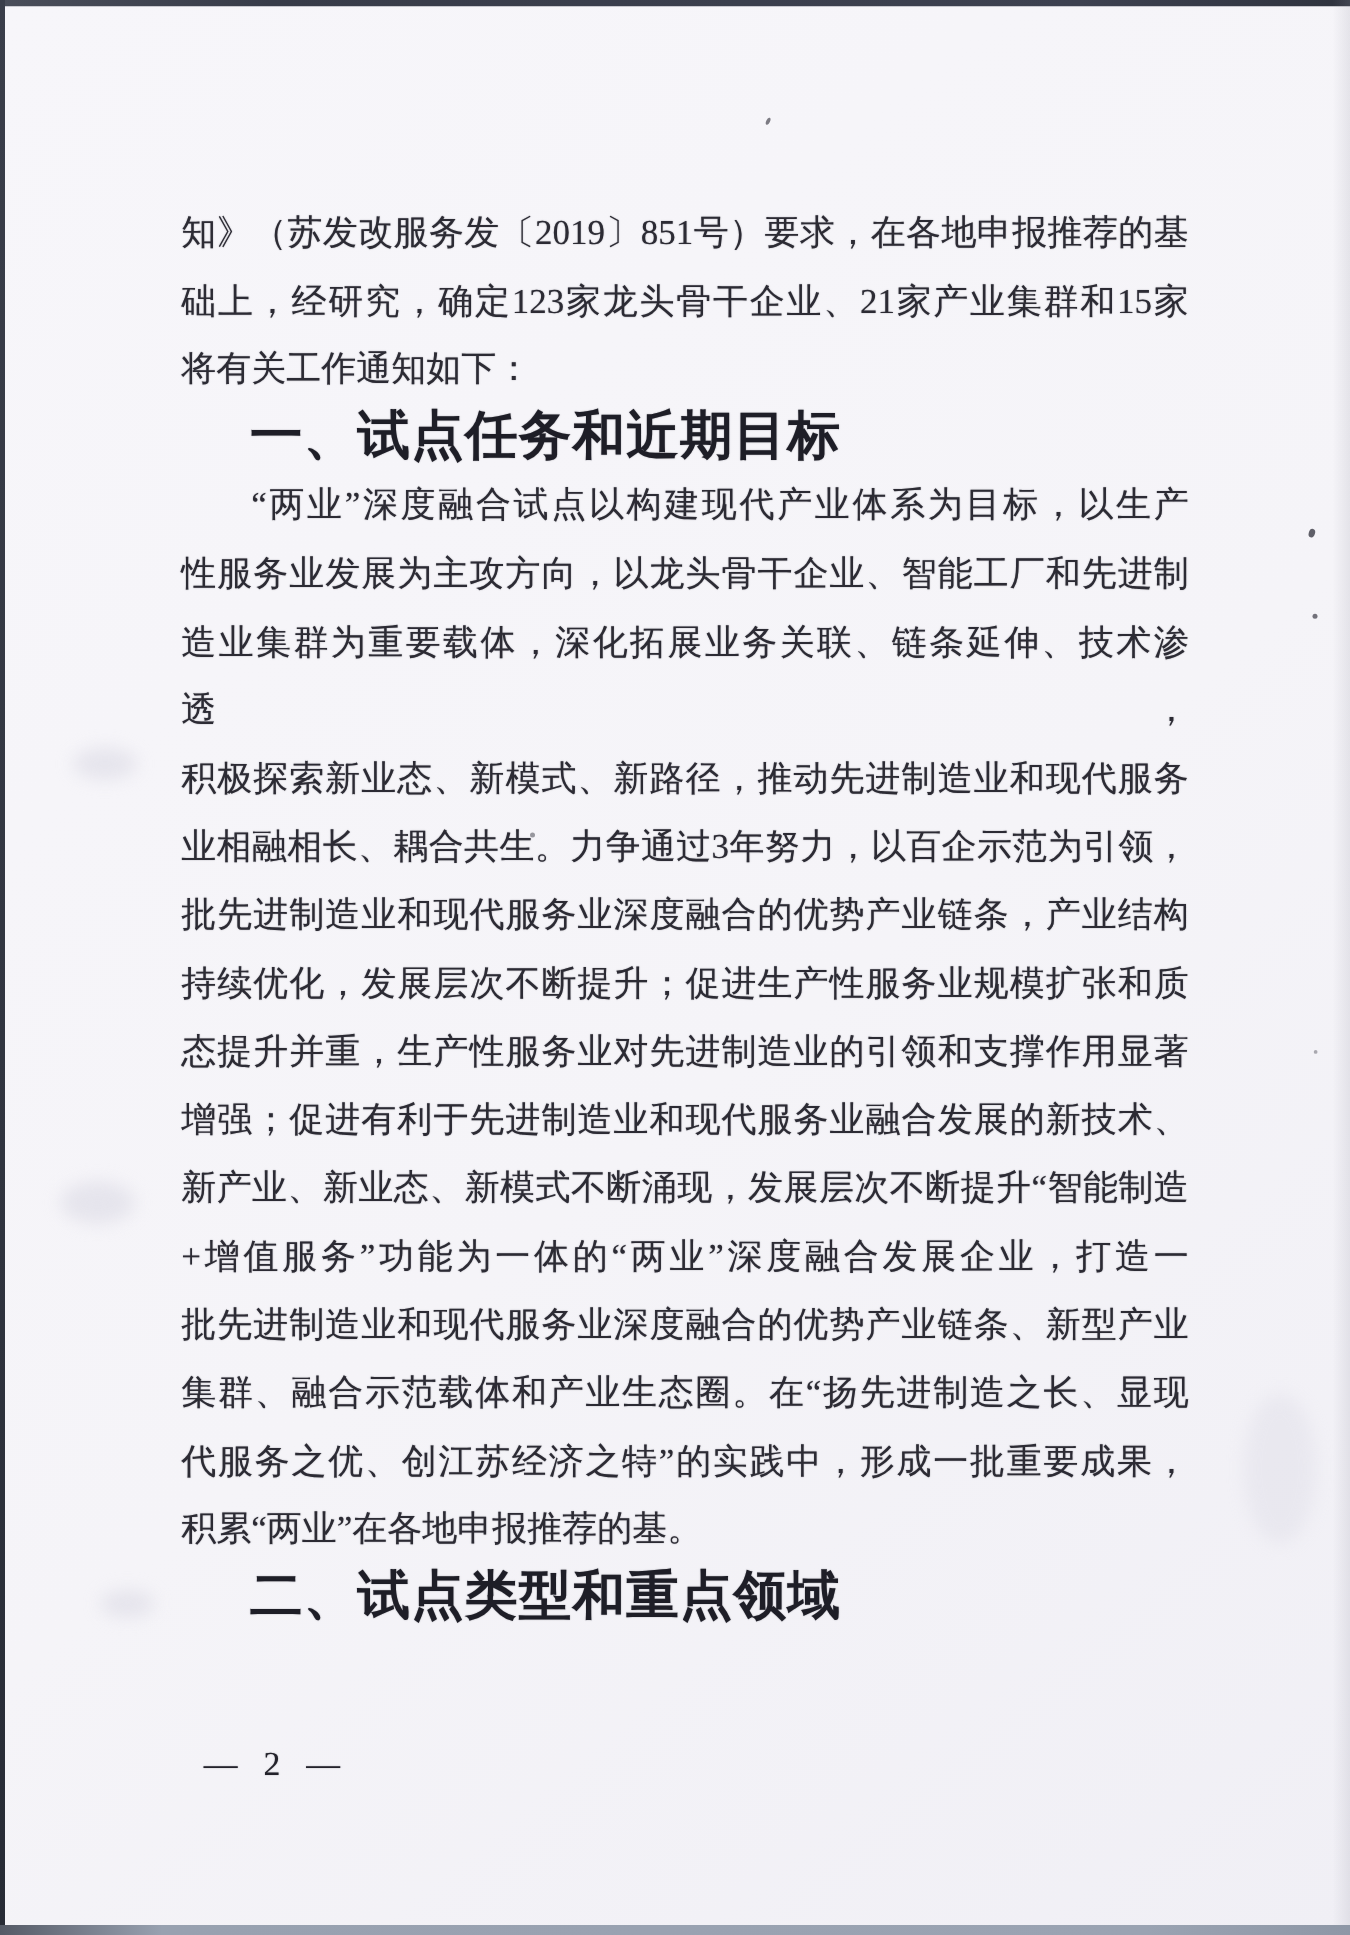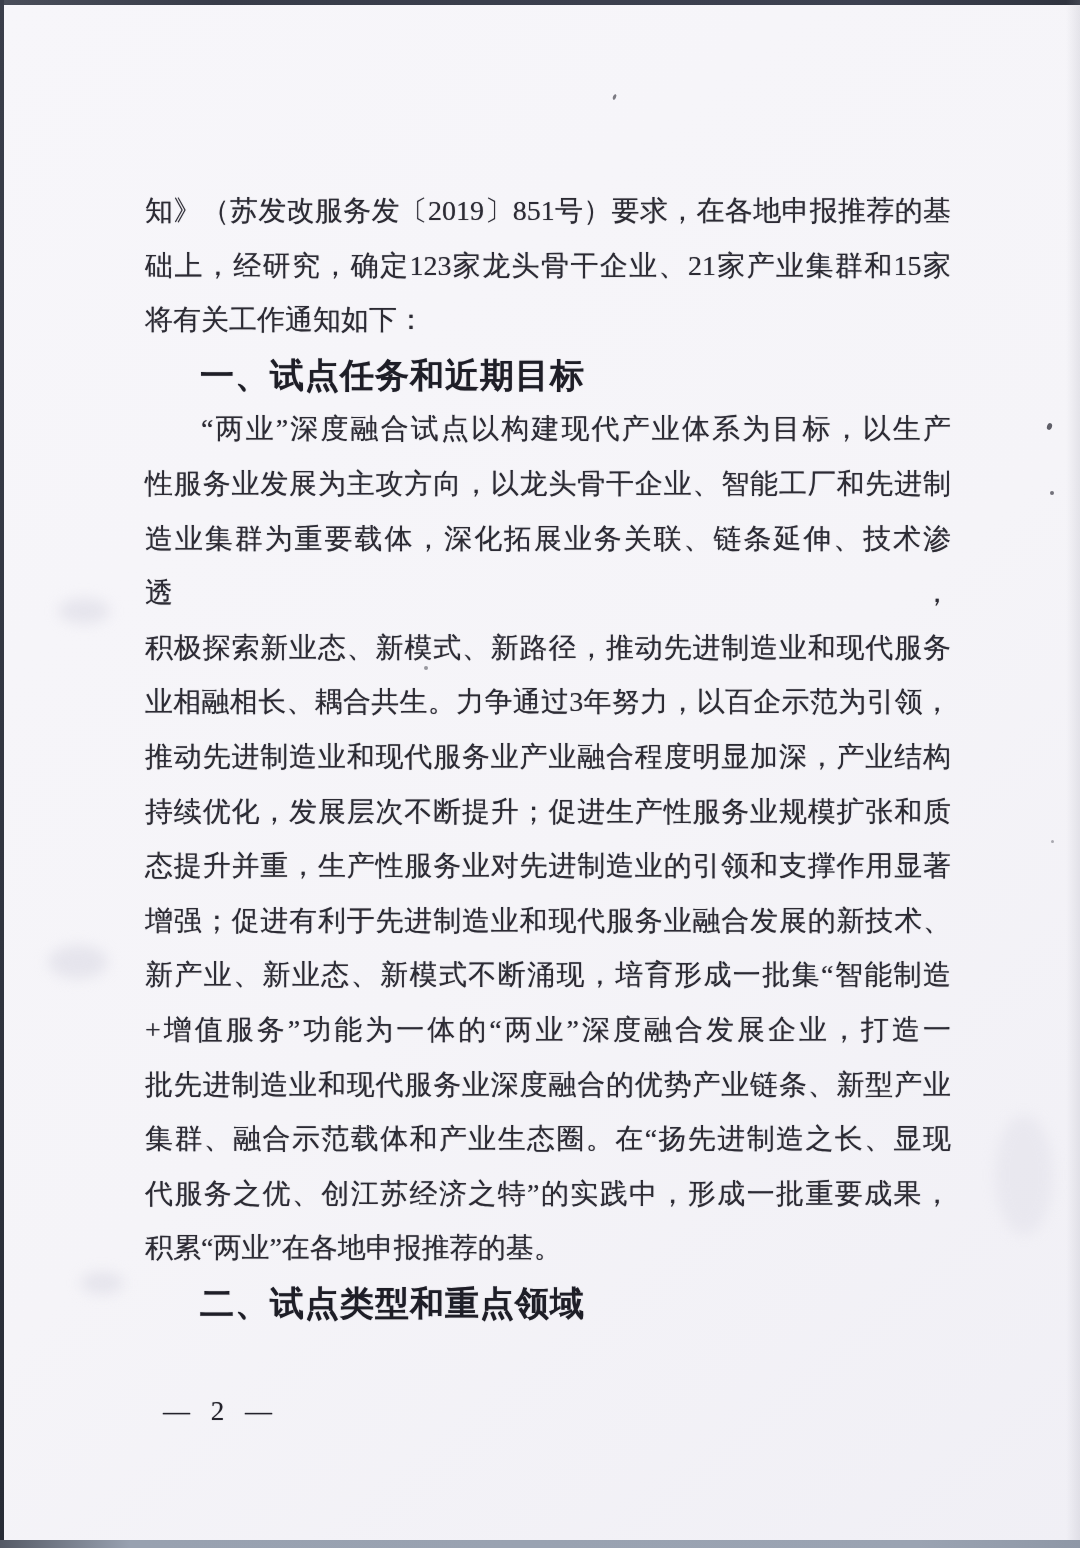--- a/index.html
+++ b/index.html
@@ -30,43 +30,43 @@
     background: linear-gradient(to right, #555a66, #98a1b0 12%, #9aa3b2 85%, #8e97a6);
   }
   .edge-right-shade {
     position: absolute; top: 0; right: 0; bottom: 0; width: 14px;
     background: linear-gradient(to right, rgba(150,150,165,0), rgba(150,150,165,0.18));
   }
   
   .content {
     position: absolute;
     left: 145px;
-    top: 184px;
+    top: 160px;
     width: 806px;
     font-size: 28px;
     line-height: 54.6px;
     color: #2c2b34;
     text-shadow: 0 0 1px rgba(44,43,52,0.55);
   }
   .line {
     text-align: justify;
     text-align-last: justify;
     text-justify: inter-character;
   }
   .line.no-just {
     text-align: left;
     text-align-last: left;
   }
   .line.indent {
     text-indent: 2em;
   }
   .heading {
-    font-family: Liberation Sans, sans-serif;
+    font-family: Liberation Mono, monospace;
     font-weight: 700;
-    font-size: 34px;
+    font-size: 42px;
     color: #1e1e27;
     text-indent: 55px;
     text-align: center;
     text-align-last: left;
     letter-spacing: 1px;
   }
   .page-number {
     position: absolute;
     left: 163px;
     top: 1396px;
@@ -117,25 +117,25 @@
   <div class="content">
       <div class="line">知》（苏发改服务发〔2019〕851号）要求，在各地申报推荐的基</div>
       <div class="line">础上，经研究，确定123家龙头骨干企业、21家产业集群和15家</div>
       <div class="line no-just">将有关工作通知如下：</div>
       <div class="line heading">一、试点任务和近期目标</div>
       <div class="line indent">“两业”深度融合试点以构建现代产业体系为目标，以生产</div>
       <div class="line">性服务业发展为主攻方向，以龙头骨干企业、智能工厂和先进制</div>
       <div class="line">造业集群为重要载体，深化拓展业务关联、链条延伸、技术渗透，</div>
       <div class="line">积极探索新业态、新模式、新路径，推动先进制造业和现代服务</div>
       <div class="line">业相融相长、耦合共生。力争通过3年努力，以百企示范为引领，</div>
-      <div class="line">推动先进制造业和现代服务业产业融合程度明显加深，产业结构</div>
+      <div class="line">批先进制造业和现代服务业深度融合的优势产业链条，产业结构</div>
       <div class="line">持续优化，发展层次不断提升；促进生产性服务业规模扩张和质</div>
       <div class="line">态提升并重，生产性服务业对先进制造业的引领和支撑作用显著</div>
       <div class="line">增强；促进有利于先进制造业和现代服务业融合发展的新技术、</div>
-      <div class="line">新产业、新业态、新模式不断涌现，培育形成一批集“智能制造</div>
+      <div class="line">新产业、新业态、新模式不断涌现，发展层次不断提升“智能制造</div>
       <div class="line">+增值服务”功能为一体的“两业”深度融合发展企业，打造一</div>
       <div class="line">批先进制造业和现代服务业深度融合的优势产业链条、新型产业</div>
       <div class="line">集群、融合示范载体和产业生态圈。在“扬先进制造之长、显现</div>
       <div class="line">代服务之优、创江苏经济之特”的实践中，形成一批重要成果，</div>
       <div class="line no-just">积累“两业”在各地申报推荐的基。</div>
       <div class="line heading">二、试点类型和重点领域</div>
     </div>
 
   <div class="page-number">— 2 —</div>
 

